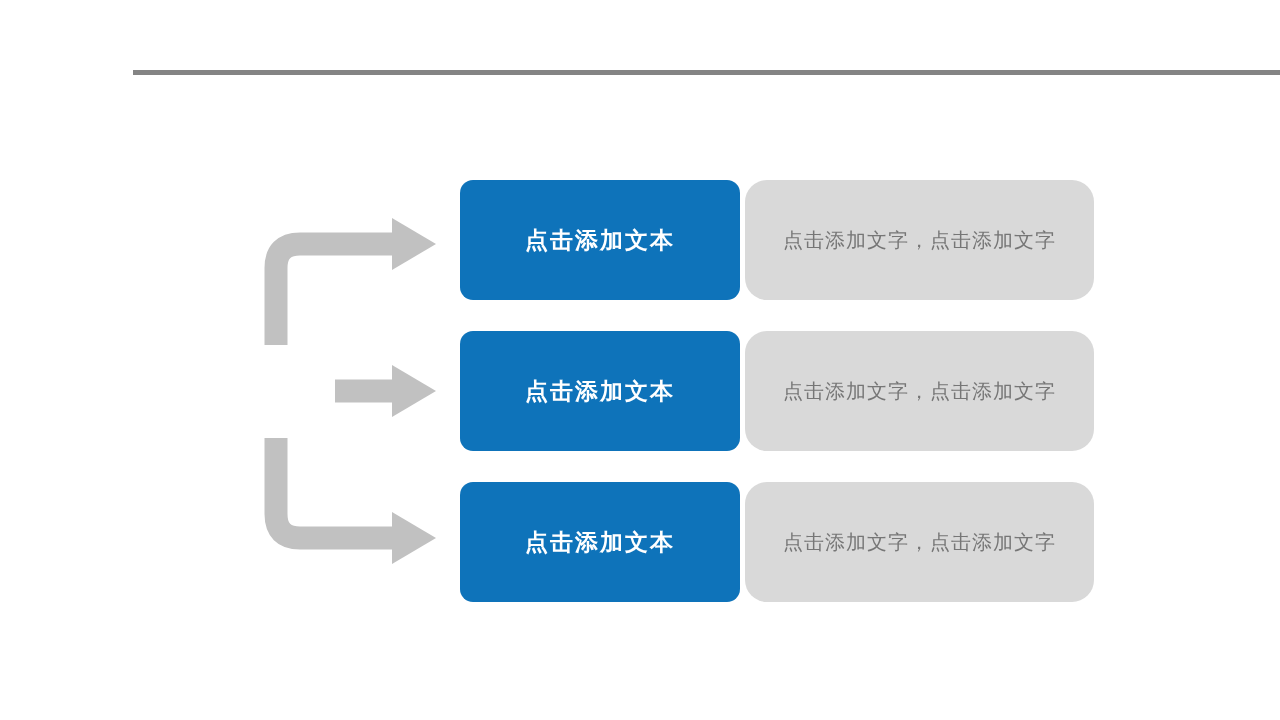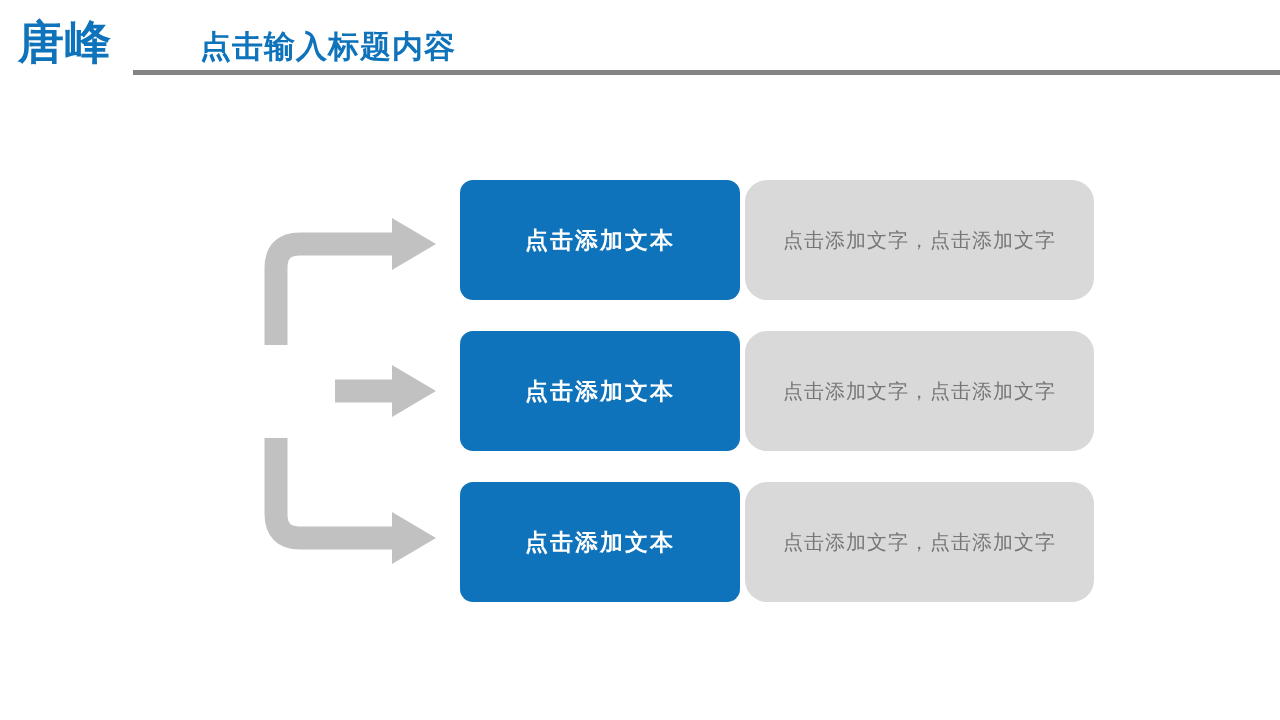--- a/index.html
+++ b/index.html
@@ -114,22 +114,20 @@
     color: var(--placeholder-text-gray, #767676);
     font-size: 20px;
     letter-spacing: 1px;
   }
 </style>
 </head>
 <body>
 
 <div class="slide">
 
-  <div class="logo">唐峰</div>
-  <div class="page-title">点击输入标题内容</div>
   <div class="divider"></div>
 
   <svg class="connectors" width="1280" height="720" viewBox="0 0 1280 720">
     <g>
       <path d="M276 345 L276 268 Q276 244 300 244 L392 244"></path>
       <polygon points="392,218 392,270 436,244"></polygon>
     </g>
     <g>
       <path d="M335 391 L392 391"></path>
       <polygon points="392,365 392,417 436,391"></polygon>

